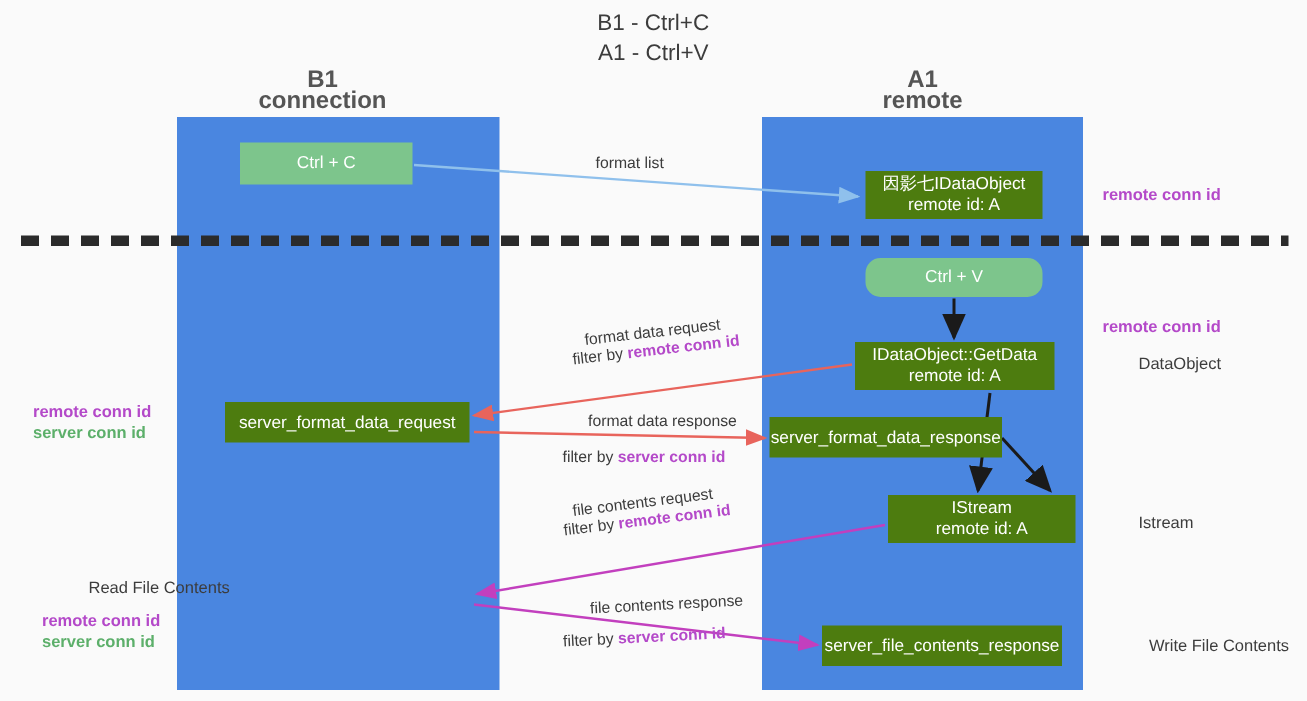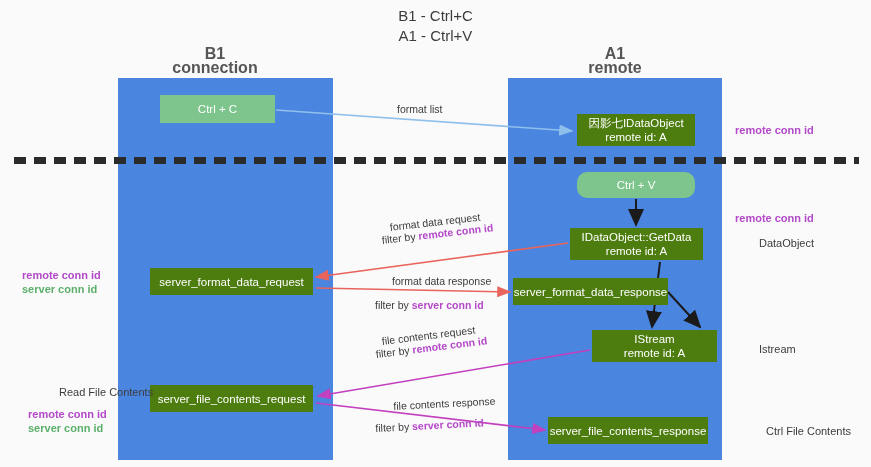--- a/index.html
+++ b/index.html
@@ -168,33 +168,30 @@
 
   <div class="abs node orange" id="n-sfdresp">
     <span>server_format_data_response</span>
   </div>
 
   <div class="abs node orange" id="n-istream">
     <span>IStream</span>
     <span>remote id: A</span>
   </div>
 
-  <div class="abs node orange" id="n-sfcreq">
-    <span>server_file_contents_request</span>
-  </div>
 
   <div class="abs node orange" id="n-sfcresp">
     <span>server_file_contents_response</span>
   </div>
 
   <div class="abs annot purple" id="a-remote1">remote conn id</div>
   <div class="abs annot purple" id="a-remote2">remote conn id</div>
   <div class="abs annot plain" id="a-dataobject">DataObject</div>
   <div class="abs annot plain" id="a-istream">Istream</div>
-  <div class="abs annot plain" id="a-write">Ctrl File Contents</div>
+  <div class="abs annot plain" id="a-write">Write File Contents</div>
 
   <div class="abs annot" id="a-left1">
     <div class="purple">remote conn id</div>
     <div class="greenTxt">server conn id</div>
   </div>
 
   <div class="abs annot" id="a-left2">
     <div class="plain">Read File Contents</div>
     <div class="purple" style="margin-top:8px">remote conn id</div>
     <div class="greenTxt">server conn id</div>

